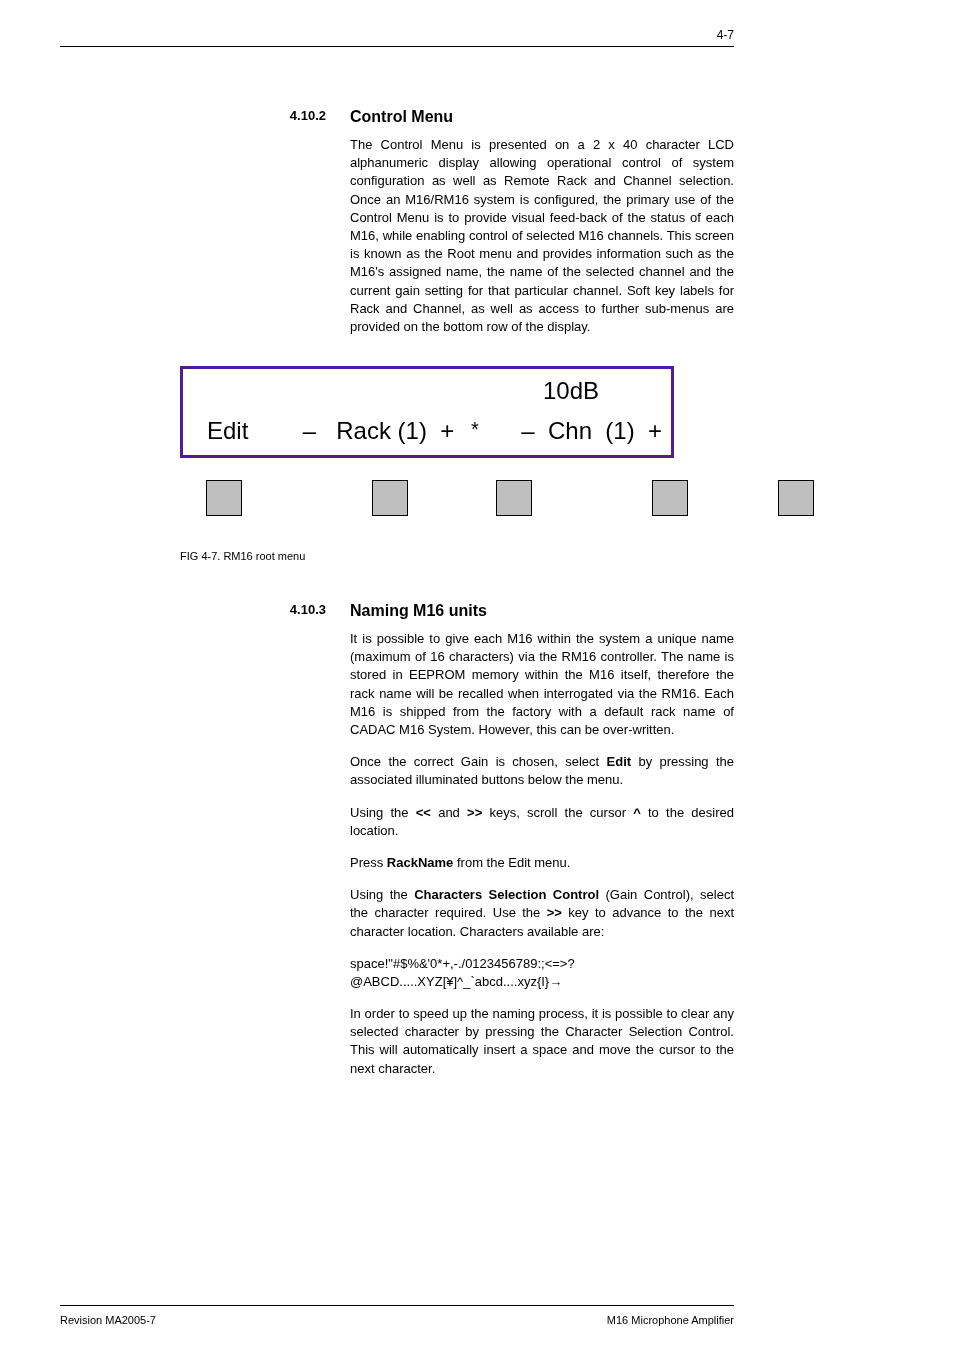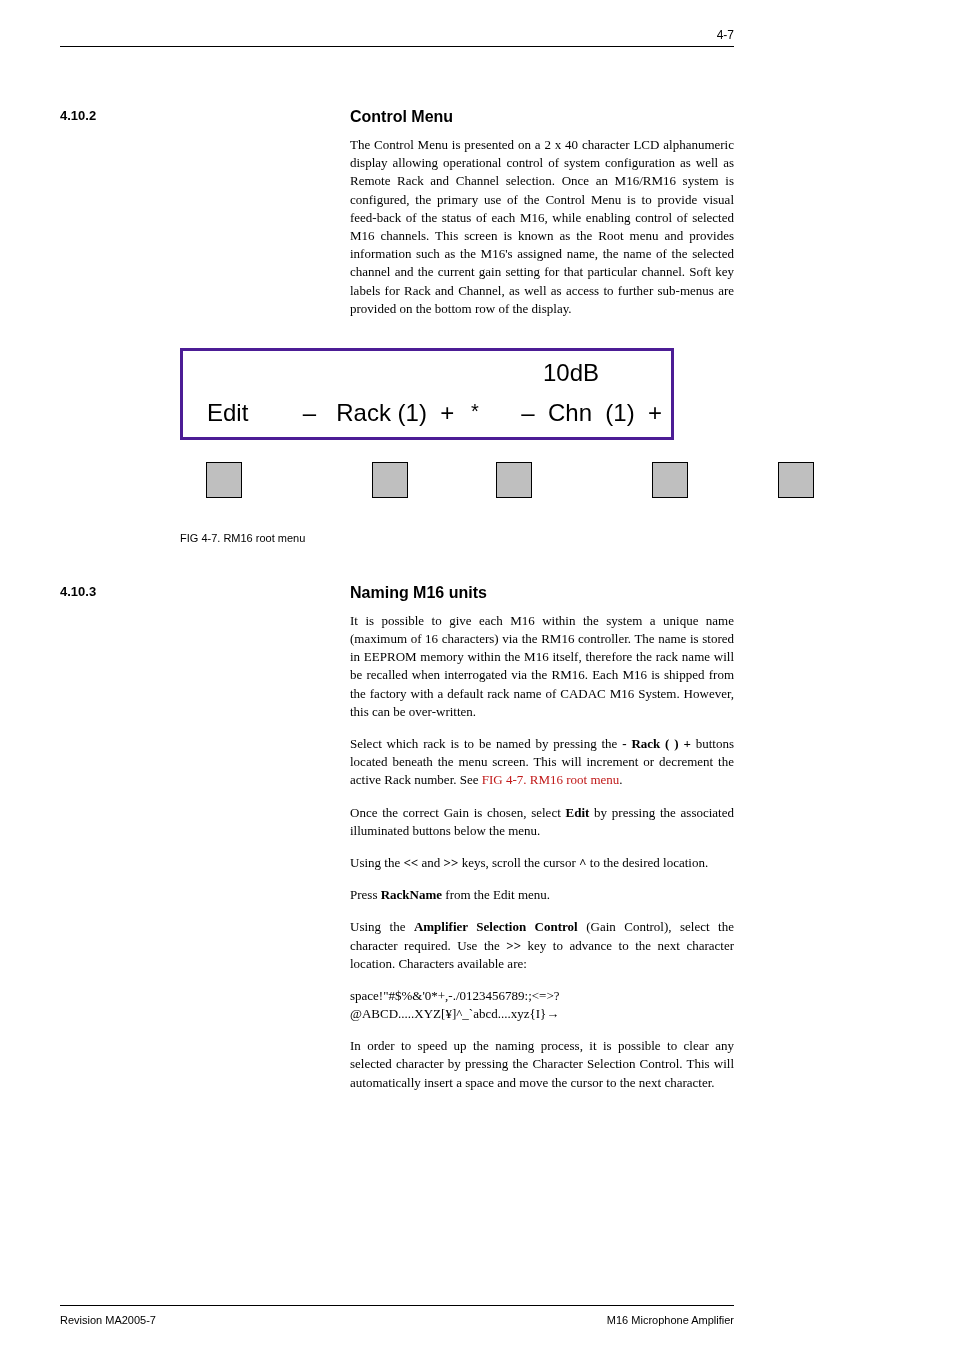--- a/index.html
+++ b/index.html
@@ -4,24 +4,24 @@
 <style>
   * { box-sizing: border-box; margin: 0; padding: 0; }
   html, body { width: 954px; height: 1350px; background: #fff; font-family: Arial, Helvetica, sans-serif; color: #000; }
   .page { position: relative; width: 794px; height: 1350px; }
   .pagenum { position: absolute; top: 28px; right: 60px; font-size: 12px; }
   .hr-top { position: absolute; top: 46px; left: 60px; right: 60px; height: 0; border-top: 1px solid #000; }
   .content { position: absolute; top: 108px; left: 60px; right: 60px; }
 
   
   .sec-row { display: flex; margin-bottom: 10px; }
-  .sec-num { width: 290px; padding-right: 24px; font-weight: bold; font-size: 13px; }
+  .sec-num { width: 290px; text-align: right; padding-right: 24px; font-weight: bold; font-size: 13px; }
   .sec-title { font-weight: bold; font-size: 16px; }
 
-  .body-block { margin-left: 290px; margin-right: 0; font-size: 13px; line-height: 1.4; text-align: justify; margin-bottom: 14px; font-family: Liberation Serif, serif; }
+  .body-block { margin-left: 290px; margin-right: 0; font-size: 13px; line-height: 1.4; text-align: justify; margin-bottom: 14px; }
   .body-block b { font-weight: bold; }
   .body-block .xref { color: #c01818; }
 
   
   .figwrap { margin-top: 30px; margin-bottom: 10px; margin-left: 120px; margin-right: 60px; }
   .lcd { border: 3px solid #4c1d95; height: 92px; position: relative; font-family: Arial, Helvetica, sans-serif; }
   .lcd .row1 { position: absolute; top: 8px; right: 72px; font-size: 24px; }
   .lcd .row2 { position: absolute; bottom: 10px; left: 0; right: 0; }
   .lcd .edit { position: absolute; left: 24px; bottom: 0; font-size: 24px; }
   .lcd .rack { position: absolute; left: 50%; transform: translateX(-82%); bottom: 0; font-size: 24px; white-space: pre; }
@@ -77,38 +77,35 @@
     </div>
     <div class="figcap">FIG 4-7.  RM16 root menu</div>
 
     <div class="sec-row">
       <div class="sec-num">4.10.3</div>
       <div class="sec-title">Naming M16 units</div>
     </div>
 
     <div class="body-block">It is possible to give each M16 within the system a unique name (maximum of 16 characters) via the RM16 controller. The name is stored in EEPROM memory within the M16 itself, therefore the rack name will be recalled when interrogated via the RM16. Each M16 is shipped from the factory with a default rack name of CADAC M16 System. However, this can be over-written.</div>
 
-    <div class="body-block">
-      <span>Select which rack is to be named by pressing the </span><b>- Rack ( ) +</b><span> buttons located beneath the menu screen. This will increment or decrement the active Rack number. See </span><span class="xref">FIG 4-7. RM16 root menu</span><span>.</span>
-    </div>
 
     <div class="body-block">
       <span>Once the correct Gain is chosen, select </span><b>Edit</b><span> by pressing the associated illuminated buttons below the menu.</span>
     </div>
 
     <div class="body-block">
       <span>Using the </span><b>&lt;&lt;</b><span> and </span><b>&gt;&gt;</b><span> keys, scroll the cursor </span><b>^</b><span> to the desired location.</span>
     </div>
 
     <div class="body-block">
       <span>Press </span><b>RackName</b><span> from the Edit menu.</span>
     </div>
 
     <div class="body-block">
-      <span>Using the </span><b>Amplifier Selection Control</b><span> (Gain Control), select the character required.  Use the </span><b>&gt;&gt;</b><span> key to advance to the next character location. Characters available are:</span>
+      <span>Using the </span><b>Characters Selection Control</b><span> (Gain Control), select the character required.  Use the </span><b>&gt;&gt;</b><span> key to advance to the next character location. Characters available are:</span>
     </div>
 
     <div class="body-block">space!"#$%&amp;'0*+,-./0123456789:;&lt;=&gt;?@ABCD.....XYZ[¥]^_`abcd....xyz{I}→</div>
 
     <div class="body-block">In order to speed up the naming process, it is possible to clear any selected character by pressing the Character Selection Control. This will automatically insert a space and move the cursor to the next character.</div>
 
   </div>
 
   <div class="hr-bot"></div>
   <div class="footer-left">Revision MA2005-7</div>

